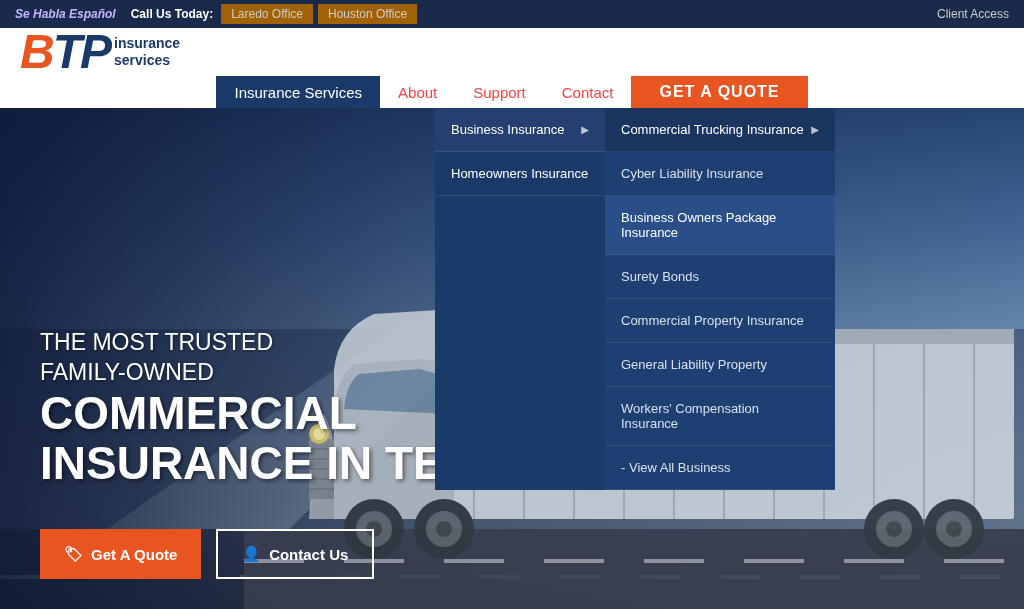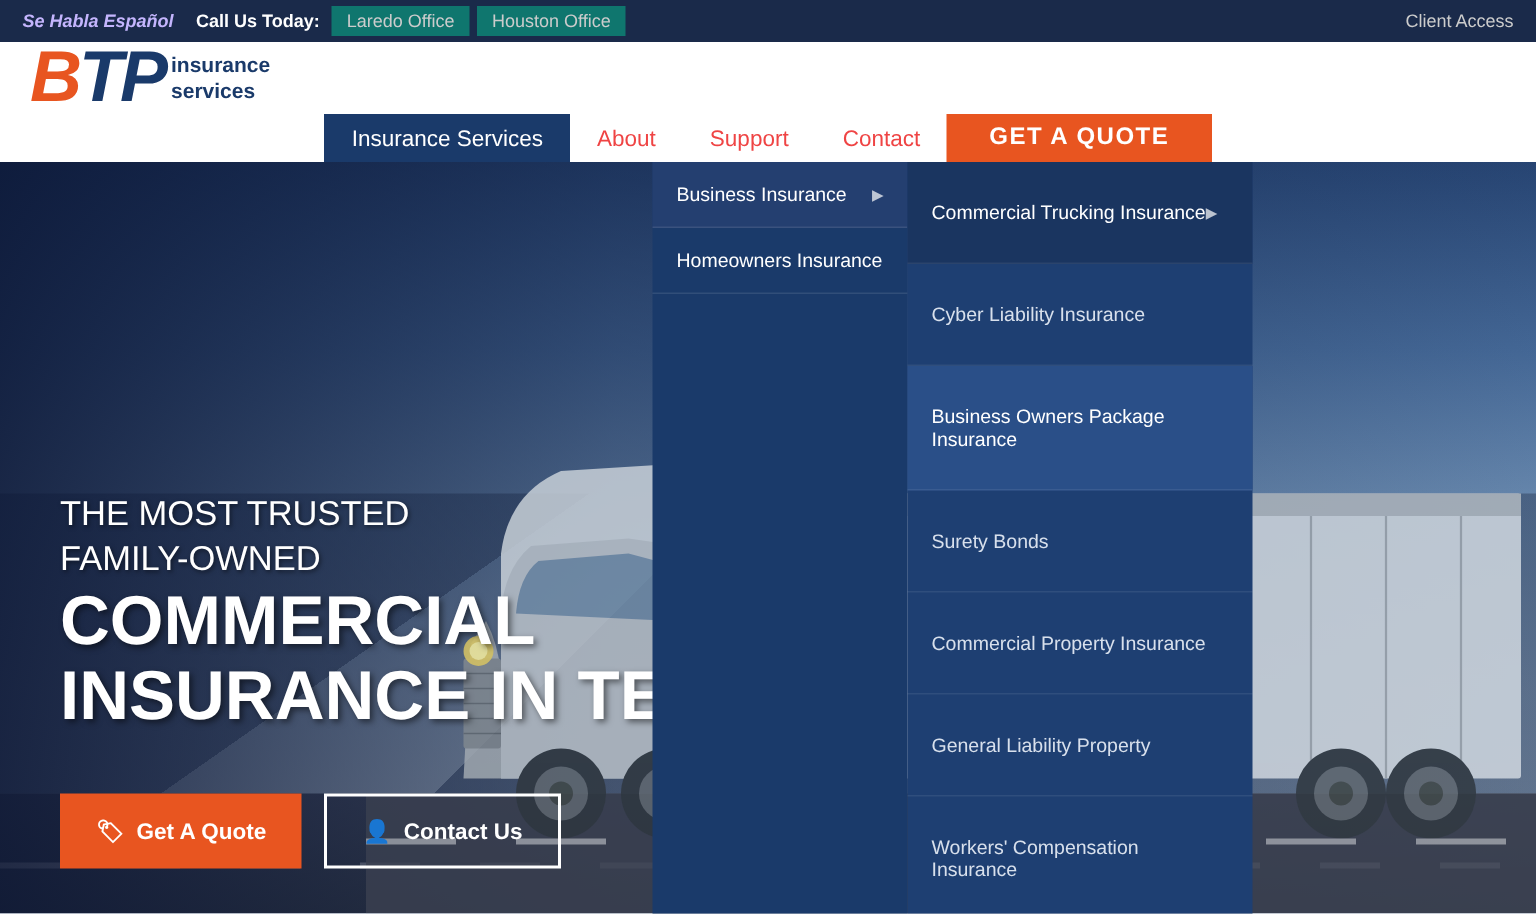--- a/index.html
+++ b/index.html
@@ -20,21 +20,21 @@
       font-style: italic;
       margin-right: 15px;
       font-weight: bold;
     }
     .top-bar .call-us {
       color: #fff;
       margin-right: 8px;
       font-weight: bold;
     }
     .top-bar .office-btn {
-      background: #0f766e;
+      background: #a16207;
       color: #ccc;
       border: none;
       padding: 3px 10px;
       margin-right: 5px;
       cursor: pointer;
       font-size: 12px;
     }
     .top-bar .client-access {
       margin-left: auto;
       color: #ccc;
@@ -222,21 +222,22 @@
     .dropdown-col1-item.active-item {
       background: #243f70;
     }
     .dropdown-col2 {
       background: #1e3f72;
       width: 230px;
     }
     .dropdown-col2-item {
       display: flex;
       align-items: center;
-      padding: 26px 16px;
+      justify-content: space-between;
+      padding: 14px 16px;
       color: #d8e0ec;
       font-size: 13px;
       cursor: pointer;
       border-bottom: 1px solid rgba(255,255,255,0.08);
     }
     .dropdown-col2-item.highlighted {
       background: #2a4f88;
       color: #fff;
     }
     .dropdown-col2-item.top-item {

